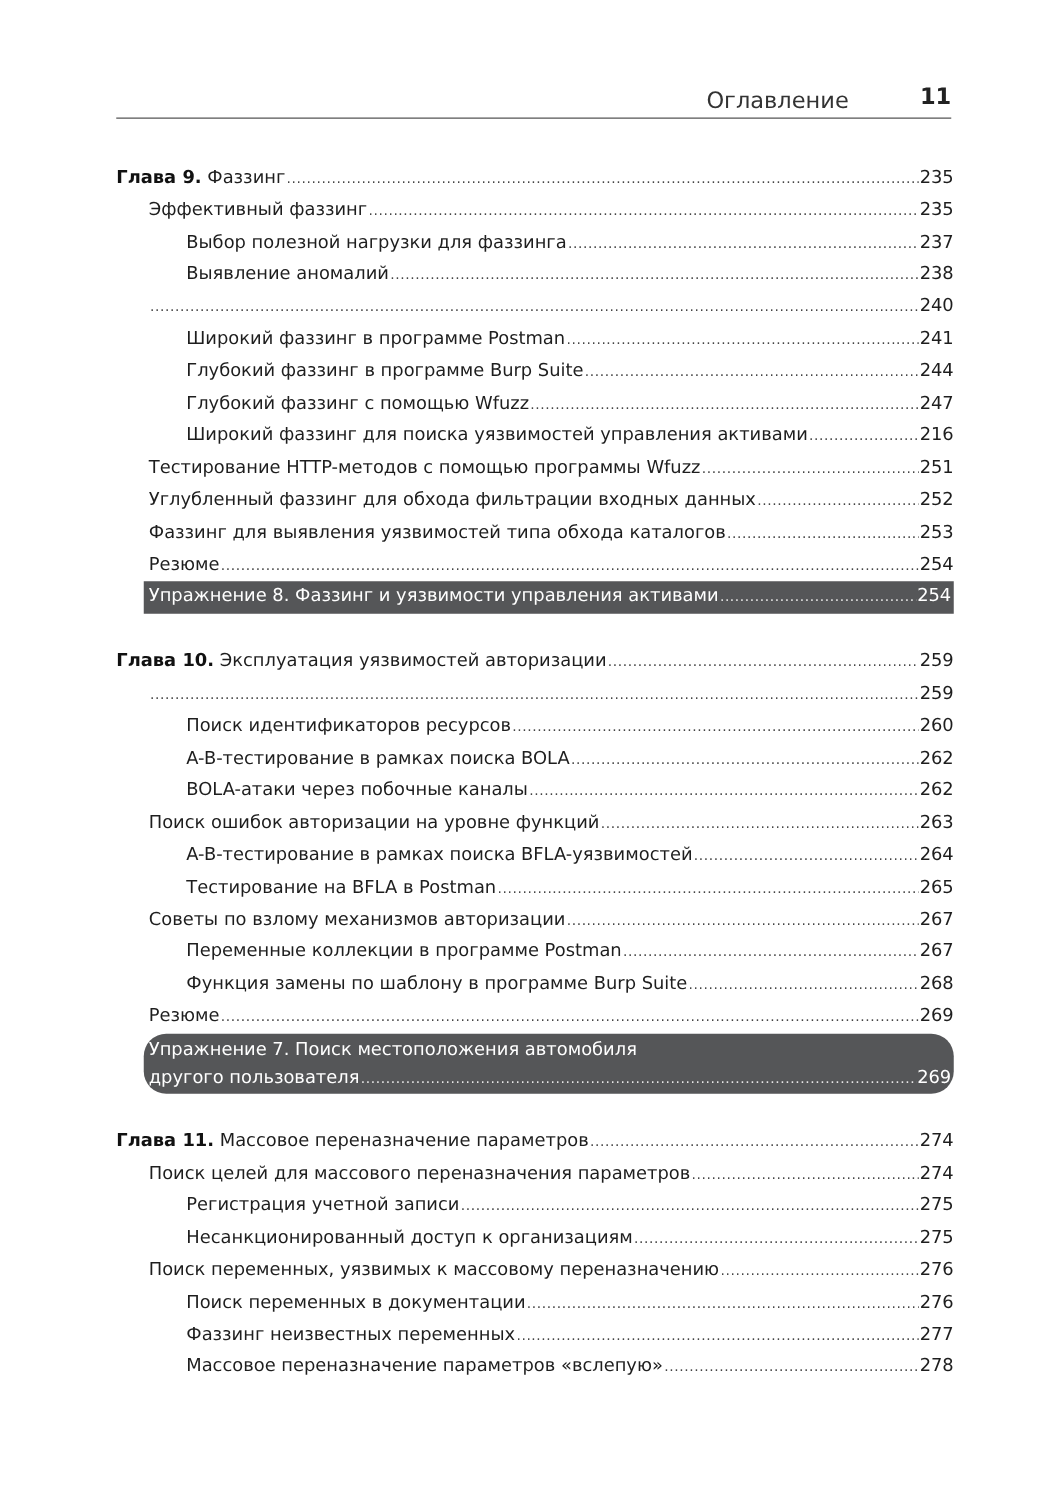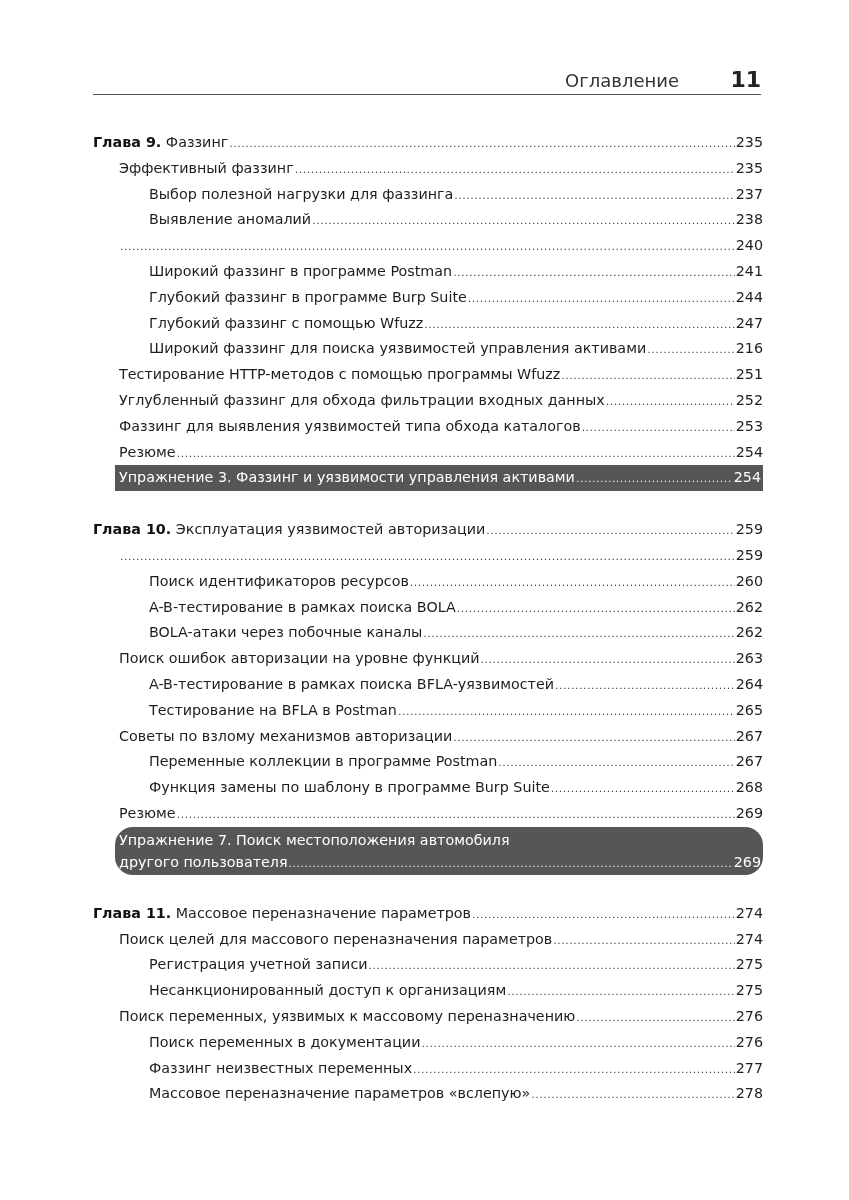--- a/index.html
+++ b/index.html
@@ -8,21 +8,21 @@
       font-family: "DejaVu Sans", sans-serif; color: #1e1e1e;
     }
     .header {
       position: absolute; left: 93px; top: 66px; width: 668px; height: 28px;
       border-bottom: 1px solid #555;
     }
     .header .title {
       position: absolute; right: 82px; top: 4px; font-size: 18px; color: #333;
     }
     .header .pageno {
-      position: absolute; right: 0; top: 1px; font-size: 22px; font-weight: bold; color: #222;
+      position: absolute; right: 0; top: 1px; font-size: 18px; font-weight: bold; color: #222;
     }
     .toc { position: absolute; left: 93px; top: 130px; width: 670px; }
     .row {
       display: flex; align-items: baseline; height: 25.8px; line-height: 25.8px;
       font-size: 14.3px; white-space: nowrap; position: relative; justify-content: flex-end;
     }
     .row .text { flex: 0 0 auto; }
     .row .leader {
       flex: 1 1 auto; overflow: hidden; margin: 0 1px; color: #444;
       letter-spacing: 0.5px; font-size: 11px;
@@ -111,21 +111,21 @@
       <span class="text">Фаззинг для выявления уязвимостей типа обхода каталогов</span>
       <span class="leader"></span>
       <span class="page">253</span>
     </div>
     <div class="row lvl1">
       <span class="text">Резюме</span>
       <span class="leader"></span>
       <span class="page">254</span>
     </div>
     <div class="row exercise">
-      <span class="text">Упражнение 3. Фаззинг и уязвимости управления активами</span>
+      <span class="text">Упражнение 8. Фаззинг и уязвимости управления активами</span>
       <span class="leader"></span>
       <span class="page">254</span>
     </div>
     <div class="gap"></div>
     <div class="row lvl0">
       <span class="text"><span class="chap-label">Глава 10.</span> <span>Эксплуатация уязвимостей авторизации</span></span>
       <span class="leader"></span>
       <span class="page">259</span>
     </div>
     <div class="row lvl1">

